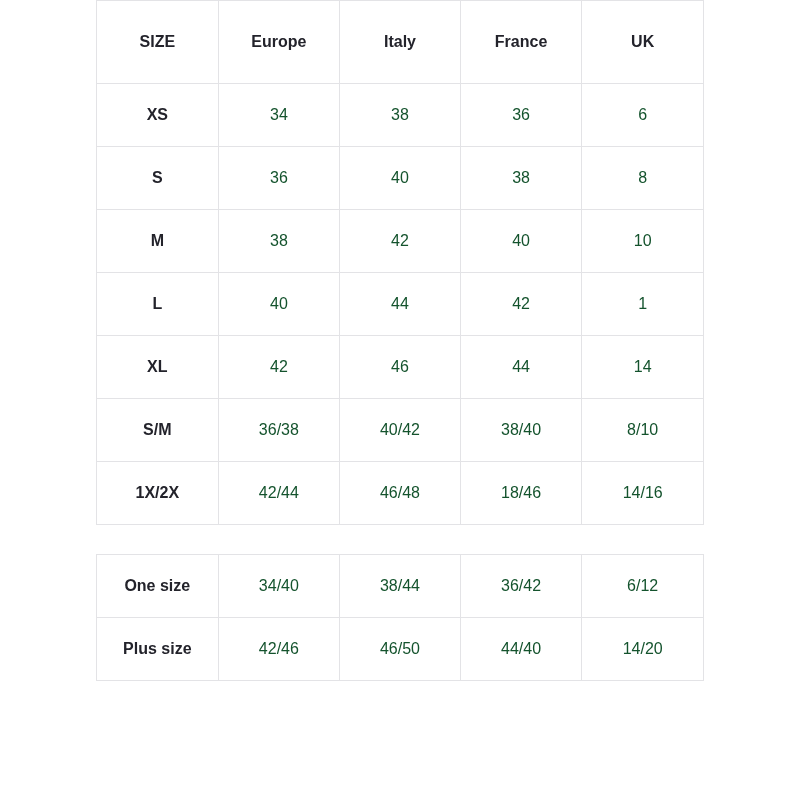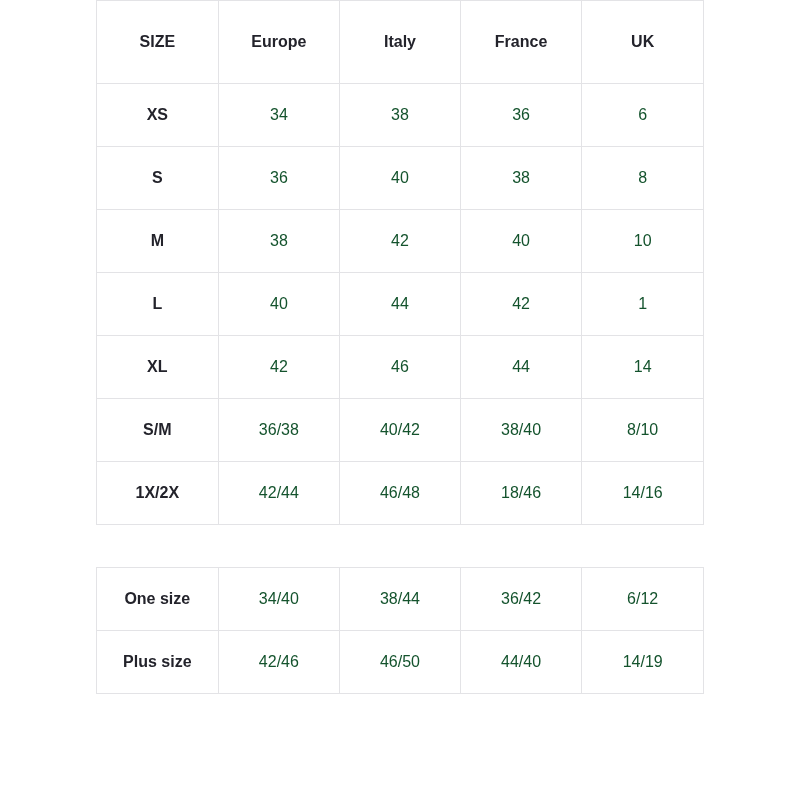--- a/index.html
+++ b/index.html
@@ -47,21 +47,21 @@
   col.c3 { width: 117px; }
   col.c4 { width: 117px; }
 
   .main-table tr { height: 63px; }
   .main-table tr.header-row { height: 83px; margin-top: 23px; }
   .main-table td.rowhead,
   .main-table th.rowhead {
     font-weight: 700;
     color: #23232b;
   }
-  .secondary-table { margin-top: 42px; }
+  .secondary-table { margin-top: 29px; }
   .secondary-table tr { height: 63px; }
   .secondary-table td.rowhead {
     font-weight: 700;
     color: #23232b;
   }
 </style>
 </head>
 <body>
 
 <div class="page">
@@ -150,18 +150,18 @@
         <td>34/40</td>
         <td>38/44</td>
         <td>36/42</td>
         <td>6/12</td>
       </tr>
       <tr>
         <td class="rowhead">Plus size</td>
         <td>42/46</td>
         <td>46/50</td>
         <td>44/40</td>
-        <td>14/19</td>
+        <td>14/20</td>
       </tr>
     </tbody>
   </table>
 
 </div>
 
 </body></html>

